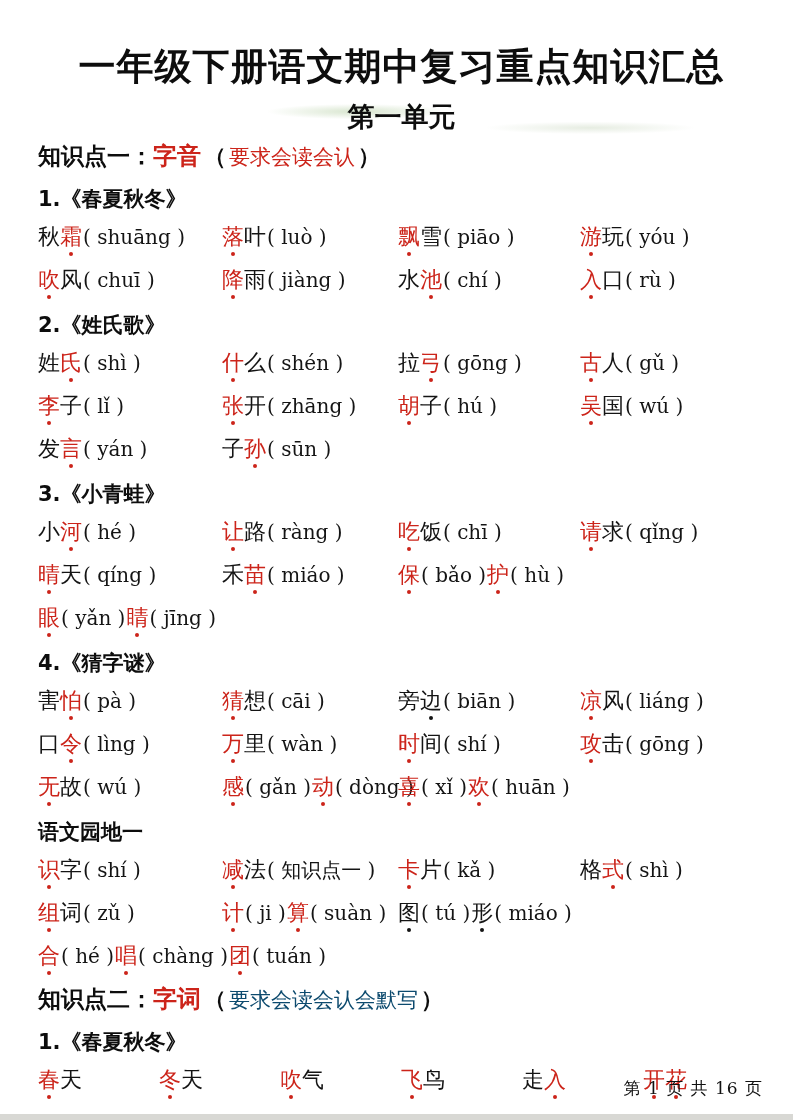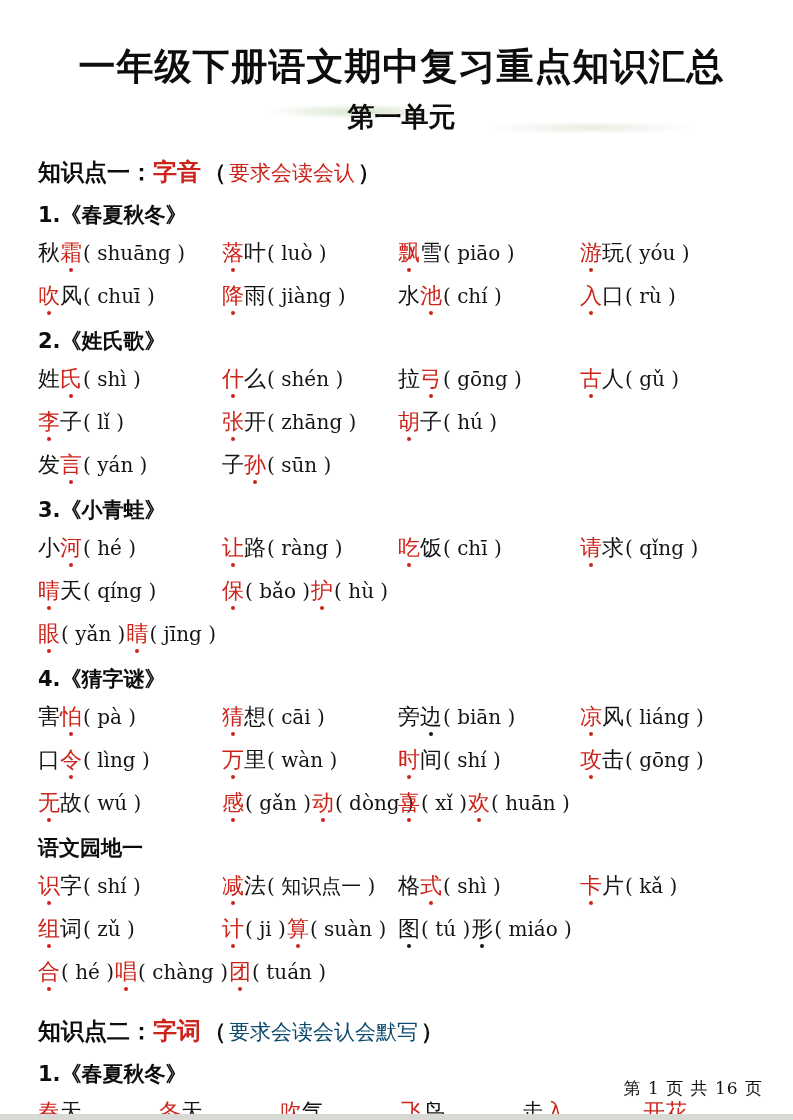--- a/index.html
+++ b/index.html
@@ -33,21 +33,21 @@
     background:
       radial-gradient(ellipse 130px 11px at 44% 35%, rgba(183,208,166,0.55), rgba(183,208,166,0) 70%),
       radial-gradient(ellipse 150px 9px at 76% 80%, rgba(205,218,196,0.5), rgba(205,218,196,0) 70%);
   }
   .subtitle{
     display:inline-block;
     font-size:27px;
     font-weight:900;
     color:#0d0d0d;
   }
-  .kp-header{ margin:20px 0 4px 0; line-height:34px; white-space:nowrap;}
+  .kp-header{ margin:4px 0 4px 0; line-height:34px; white-space:nowrap;}
   .kp-label{ font-size:23px; font-weight:900; color:#0d0d0d;}
   .kp-topic{ font-size:24px; font-weight:900; }
   .kp-paren{ font-size:22px; color:#0d0d0d; font-weight:600; padding:0 3px;}
   .kp-note{ font-size:21px; font-weight:500;}
   .sub-heading{
     margin:9px 0 3px 0;
     font-size:21px;
     font-weight:800;
     color:#0d0d0d;
     line-height:28px;
@@ -128,34 +128,36 @@
       <div class="row c4">
         <span class="entry"><span class="ch" style="color: rgb(20, 20, 20);">姓</span><span class="ch dot" style="color: rgb(204, 36, 26);">氏</span><span class="py">( shì )</span></span>
         <span class="entry"><span class="ch dot" style="color: rgb(204, 36, 26);">什</span><span class="ch" style="color: rgb(20, 20, 20);">么</span><span class="py">( shén )</span></span>
         <span class="entry"><span class="ch" style="color: rgb(20, 20, 20);">拉</span><span class="ch dot" style="color: rgb(204, 36, 26);">弓</span><span class="py">( gōng )</span></span>
         <span class="entry"><span class="ch dot" style="color: rgb(204, 36, 26);">古</span><span class="ch" style="color: rgb(20, 20, 20);">人</span><span class="py">( gǔ )</span></span>
       </div>
       <div class="row c4">
         <span class="entry"><span class="ch dot" style="color: rgb(204, 36, 26);">李</span><span class="ch" style="color: rgb(20, 20, 20);">子</span><span class="py">( lǐ )</span></span>
         <span class="entry"><span class="ch dot" style="color: rgb(204, 36, 26);">张</span><span class="ch" style="color: rgb(20, 20, 20);">开</span><span class="py">( zhāng )</span></span>
         <span class="entry"><span class="ch dot" style="color: rgb(204, 36, 26);">胡</span><span class="ch" style="color: rgb(20, 20, 20);">子</span><span class="py">( hú )</span></span>
+        <span class="entry"><span class="ch dot" style="color: rgb(204, 36, 26);">吴</span><span class="ch" style="color: rgb(20, 20, 20);">国</span><span class="py">( wú )</span></span>
       </div>
       <div class="row c4">
         <span class="entry"><span class="ch" style="color: rgb(20, 20, 20);">发</span><span class="ch dot" style="color: rgb(204, 36, 26);">言</span><span class="py">( yán )</span></span>
         <span class="entry"><span class="ch" style="color: rgb(20, 20, 20);">子</span><span class="ch dot" style="color: rgb(204, 36, 26);">孙</span><span class="py">( sūn )</span></span>
       </div>
       <div class="sub-heading">3.《小青蛙》</div>
       <div class="row c4">
         <span class="entry"><span class="ch" style="color: rgb(20, 20, 20);">小</span><span class="ch dot" style="color: rgb(204, 36, 26);">河</span><span class="py">( hé )</span></span>
         <span class="entry"><span class="ch dot" style="color: rgb(204, 36, 26);">让</span><span class="ch" style="color: rgb(20, 20, 20);">路</span><span class="py">( ràng )</span></span>
         <span class="entry"><span class="ch dot" style="color: rgb(204, 36, 26);">吃</span><span class="ch" style="color: rgb(20, 20, 20);">饭</span><span class="py">( chī )</span></span>
         <span class="entry"><span class="ch dot" style="color: rgb(204, 36, 26);">请</span><span class="ch" style="color: rgb(20, 20, 20);">求</span><span class="py">( qǐng )</span></span>
       </div>
       <div class="row c4">
         <span class="entry"><span class="ch dot" style="color: rgb(204, 36, 26);">晴</span><span class="ch" style="color: rgb(20, 20, 20);">天</span><span class="py">( qíng )</span></span>
+        <span class="entry"><span class="ch" style="color: rgb(20, 20, 20);">禾</span><span class="ch dot" style="color: rgb(204, 36, 26);">苗</span><span class="py">( miáo )</span></span>
         <span class="entry"><span class="ch dot" style="color: rgb(204, 36, 26);">保</span><span class="py">( bǎo )</span><span class="ch dot" style="color: rgb(204, 36, 26);">护</span><span class="py">( hù )</span></span>
       </div>
       <div class="row c4">
         <span class="entry"><span class="ch dot" style="color: rgb(204, 36, 26);">眼</span><span class="py">( yǎn )</span><span class="ch dot" style="color: rgb(204, 36, 26);">睛</span><span class="py">( jīng )</span></span>
       </div>
       <div class="sub-heading">4.《猜字谜》</div>
       <div class="row c4">
         <span class="entry"><span class="ch" style="color: rgb(20, 20, 20);">害</span><span class="ch dot" style="color: rgb(204, 36, 26);">怕</span><span class="py">( pà )</span></span>
         <span class="entry"><span class="ch dot" style="color: rgb(204, 36, 26);">猜</span><span class="ch" style="color: rgb(20, 20, 20);">想</span><span class="py">( cāi )</span></span>
         <span class="entry"><span class="ch" style="color: rgb(20, 20, 20);">旁</span><span class="ch dot" style="color: rgb(20, 20, 20);">边</span><span class="py">( biān )</span></span>
@@ -169,22 +171,22 @@
       </div>
       <div class="row c4">
         <span class="entry"><span class="ch dot" style="color: rgb(204, 36, 26);">无</span><span class="ch" style="color: rgb(20, 20, 20);">故</span><span class="py">( wú )</span></span>
         <span class="entry"><span class="ch dot" style="color: rgb(204, 36, 26);">感</span><span class="py">( gǎn )</span><span class="ch dot" style="color: rgb(204, 36, 26);">动</span><span class="py">( dòng )</span></span>
         <span class="entry"><span class="ch dot" style="color: rgb(204, 36, 26);">喜</span><span class="py">( xǐ )</span><span class="ch dot" style="color: rgb(204, 36, 26);">欢</span><span class="py">( huān )</span></span>
       </div>
       <div class="sub-heading">语文园地一</div>
       <div class="row c4">
         <span class="entry"><span class="ch dot" style="color: rgb(204, 36, 26);">识</span><span class="ch" style="color: rgb(20, 20, 20);">字</span><span class="py">( shí )</span></span>
         <span class="entry"><span class="ch dot" style="color: rgb(204, 36, 26);">减</span><span class="ch" style="color: rgb(20, 20, 20);">法</span><span class="py">( 知识点一 )</span></span>
+        <span class="entry"><span class="ch dot" style="color: rgb(204, 36, 26);">卡</span><span class="ch" style="color: rgb(20, 20, 20);">片</span><span class="py">( kǎ )</span></span>
         <span class="entry"><span class="ch" style="color: rgb(20, 20, 20);">格</span><span class="ch dot" style="color: rgb(204, 36, 26);">式</span><span class="py">( shì )</span></span>
-        <span class="entry"><span class="ch dot" style="color: rgb(204, 36, 26);">卡</span><span class="ch" style="color: rgb(20, 20, 20);">片</span><span class="py">( kǎ )</span></span>
       </div>
       <div class="row c4">
         <span class="entry"><span class="ch dot" style="color: rgb(204, 36, 26);">组</span><span class="ch" style="color: rgb(20, 20, 20);">词</span><span class="py">( zǔ )</span></span>
         <span class="entry"><span class="ch dot" style="color: rgb(204, 36, 26);">计</span><span class="py">( ji )</span><span class="ch dot" style="color: rgb(204, 36, 26);">算</span><span class="py">( suàn )</span></span>
         <span class="entry"><span class="ch dot" style="color: rgb(20, 20, 20);">图</span><span class="py">( tú )</span><span class="ch dot" style="color: rgb(20, 20, 20);">形</span><span class="py">( miáo )</span></span>
       </div>
       <div class="row c4">
         <span class="entry span-all"><span class="ch dot" style="color: rgb(204, 36, 26);">合</span><span class="py">( hé )</span><span class="ch dot" style="color: rgb(204, 36, 26);">唱</span><span class="py">( chàng )</span><span class="ch dot" style="color: rgb(204, 36, 26);">团</span><span class="py">( tuán )</span></span>
       </div>
       <div class="kp-header"><span class="kp-label">知识点二：</span><span class="kp-topic" style="color: rgb(204, 36, 26);">字词</span><span class="kp-paren">（</span><span class="kp-note" style="color: #0c4a6e;">要求会读会认会默写</span><span class="kp-paren">）</span></div>

